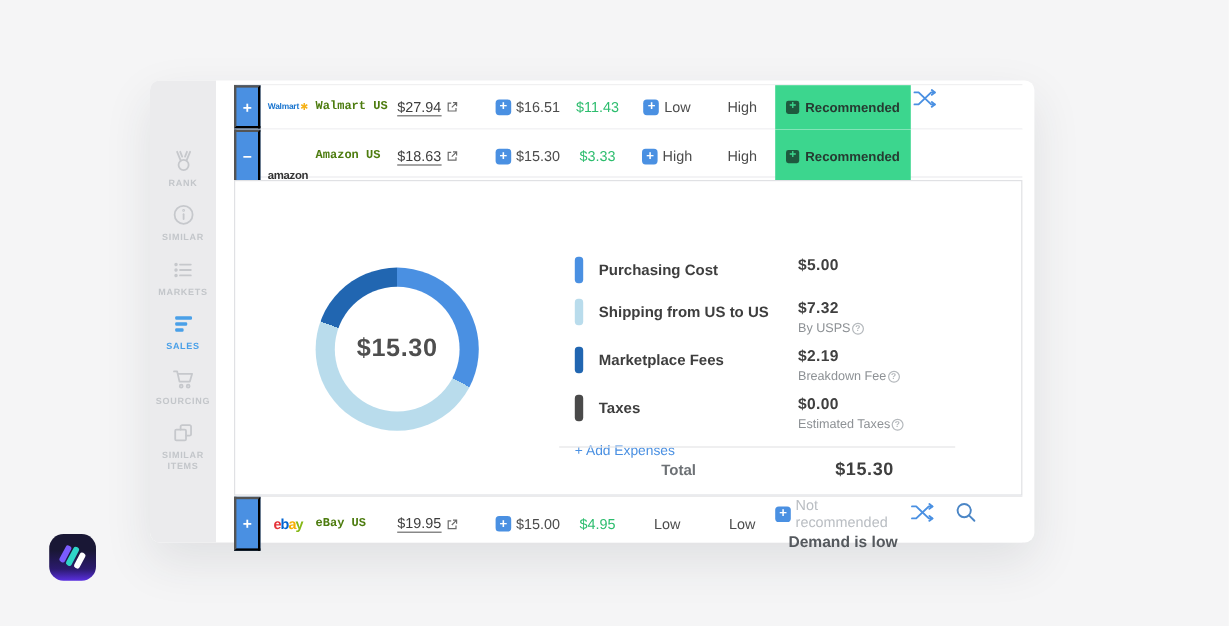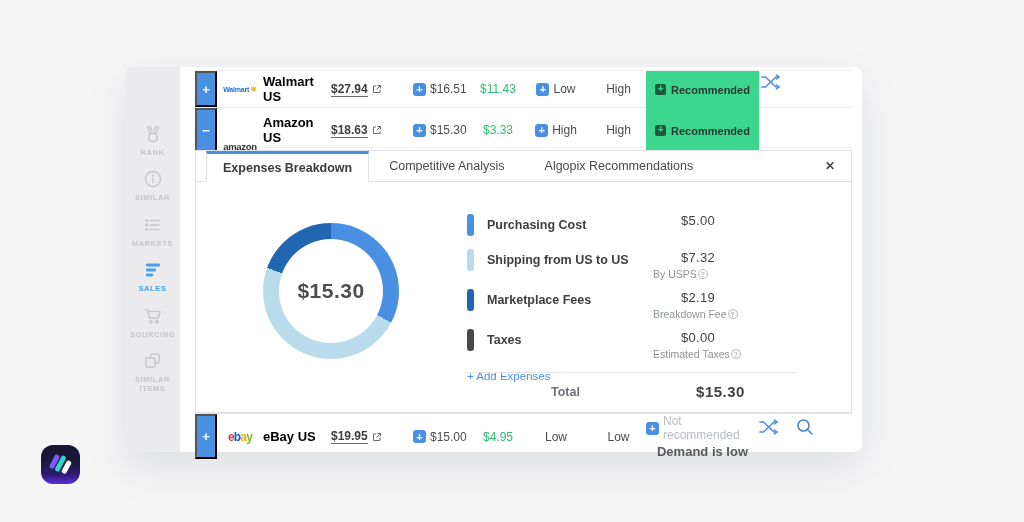--- a/index.html
+++ b/index.html
@@ -38,23 +38,23 @@
     display:grid; align-items:center;
     grid-template-columns:22px 46px 68px 82px 62px 46px 70px 55px 113px 1fr;
     border-bottom:1px solid #ececee; font-size:12px; color:#4c4c4c; }
   .row-walmart { top:3px;  height:38px; border-top:1px solid #f0f0f1; }
   .row-amazon  { top:41px; height:40px; }
   .row-ebay    { top:346px; height:39px; border-bottom:none; border-top:1px solid #e6e6e8; }
 
   .expander { width:22px; height:100%; background:#4a90e2; color:#fff; font-size:13px;
     font-weight:bold; display:flex; align-items:center; justify-content:center; cursor:pointer; }
   .logo-cell { display:flex; align-items:center; justify-content:center; }
-  .name-cell { font-weight:bold; color:#000000; font-size:13px; }
+  .name-cell { font-weight:bold; color:#4d7c0f; font-size:10px;font-family:Liberation Mono, monospace; }
   .price-cell { display:flex; align-items:center; gap:4px; }
-  .price-link { font-weight:bold; color:#3d3d3d; border-bottom:1px solid #6b6b6b;
+  .price-link { font-weight:normal; color:#3d3d3d; border-bottom:1px solid #6b6b6b;
     cursor:pointer; text-decoration:none; }
   .plus-ico { display:inline-flex; width:13px; height:13px; border-radius:3px; background:#4a90e2;
     color:#fff; font-size:11px; font-weight:bold; line-height:12px;
     align-items:center; justify-content:center; margin-right:4px; flex:none; }
   .cost-cell,.demand-cell { display:flex; align-items:center; }
   .profit-cell { color:#2dbd6e; text-align:center; }
   .comp-cell { text-align:center; }
 
   .badge-cell { position:relative; height:100%; }
   .badge { position:absolute; left:0; right:0; top:0; bottom:-1px; background:#3cd68e;
@@ -93,25 +93,25 @@
 
   
   .donut { position:absolute; left:67px; top:72px; width:136px; height:136px; border-radius:50%; }
   .donut::after { content:""; position:absolute; left:16px; top:16px; right:16px; bottom:16px;
     border-radius:50%; background:#fff; }
   .donut-label { position:absolute; left:67px; top:72px; width:136px; height:136px;
     display:flex; align-items:center; justify-content:center;
     font-size:21px; font-weight:bold; color:#4e4e4e; letter-spacing:.5px; z-index:2; }
 
   
-  .legend { position:absolute; left:271px; top:62px; width:330px; }
+  .legend { position:absolute; left:283px; top:62px; width:330px; }
   .legend-row { display:grid; grid-template-columns:20px 166px 1fr; align-items:start; }
   .legend-marker { width:7px; height:22px; border-radius:3px; margin-top:1px; }
   .legend-label { font-size:12.5px; font-weight:bold; color:#3e3e3e; padding-top:5px; }
-  .legend-amt { font-size:13px; font-weight:normal; color:#3f3f3f; letter-spacing:.3px;margin-left:28px; }
+  .legend-amt { font-size:13px; font-weight:bold; color:#3f3f3f; letter-spacing:.3px; }
   .legend-note { font-size:10.5px; color:#8d9195; margin-top:2px; display:flex; align-items:center; gap:1px; }
   .info-ico { width:10px; height:10px; border-radius:50%; border:1px solid #b4b8bc; color:#b4b8bc;
     font-size:7px; line-height:9px; text-align:center; font-weight:bold; cursor:pointer; flex:none; }
   .lr-1 { margin-bottom:12px; } .lr-2,.lr-3 { margin-bottom:8px; }
   .add-expenses { font-size:11.5px; color:#4a90e2; margin-top:10px; cursor:pointer; display:inline-block; }
 
   .total-divider { position:absolute; left:270px; top:221px; width:330px; height:1px; background:#e4e5e7; }
   .total-row { position:absolute; left:290px; top:232px; width:310px; display:grid;
     grid-template-columns:159px 1fr; align-items:center;text-align:center; }
   .total-label { font-size:12.5px; font-weight:bold; color:#6d7175; }
@@ -255,26 +255,20 @@
     <button class="icon-btn shuffle-top">
       <svg width="20" height="16" viewBox="0 0 20 16" fill="none" stroke="#4a90e2" stroke-width="1.6" stroke-linecap="round" stroke-linejoin="round">
         <path d="M1 13 h3.5 L15 3 h3"></path>
           <path d="M1 3 h3.5 L15 13 h3"></path>
         <path d="M15.5 1 L18 3 L15.5 5"></path>
           <path d="M15.5 11 L18 13 L15.5 15"></path>
       </svg>
     </button>
 
     <section class="panel">
-      <div class="tabbar">
-        <div class="tab active">Expenses Breakdown</div>
-        <div class="tab">Competitive Analysis</div>
-        <div class="tab">Algopix Recommendations</div>
-        <span class="panel-close">✕</span>
-      </div>
 
       <div class="donut" id="donut" style="background: conic-gradient(rgb(74, 144, 226) 0deg, rgb(74, 144, 226) 117.647deg, rgb(185, 220, 236) 117.647deg, rgb(185, 220, 236) 289.882deg, rgb(33, 102, 177) 289.882deg, rgb(33, 102, 177) 360deg, rgb(74, 74, 74) 360deg, rgb(74, 74, 74) 360deg);"></div>
       <div class="donut-label">$15.30</div>
 
       <div class="legend">
         <div class="legend-row lr-1">
           <span class="legend-marker" style="background: rgb(74, 144, 226);"></span>
           <span class="legend-label">Purchasing Cost</span>
           <span class="legend-amt">$5.00</span>
         </div>

